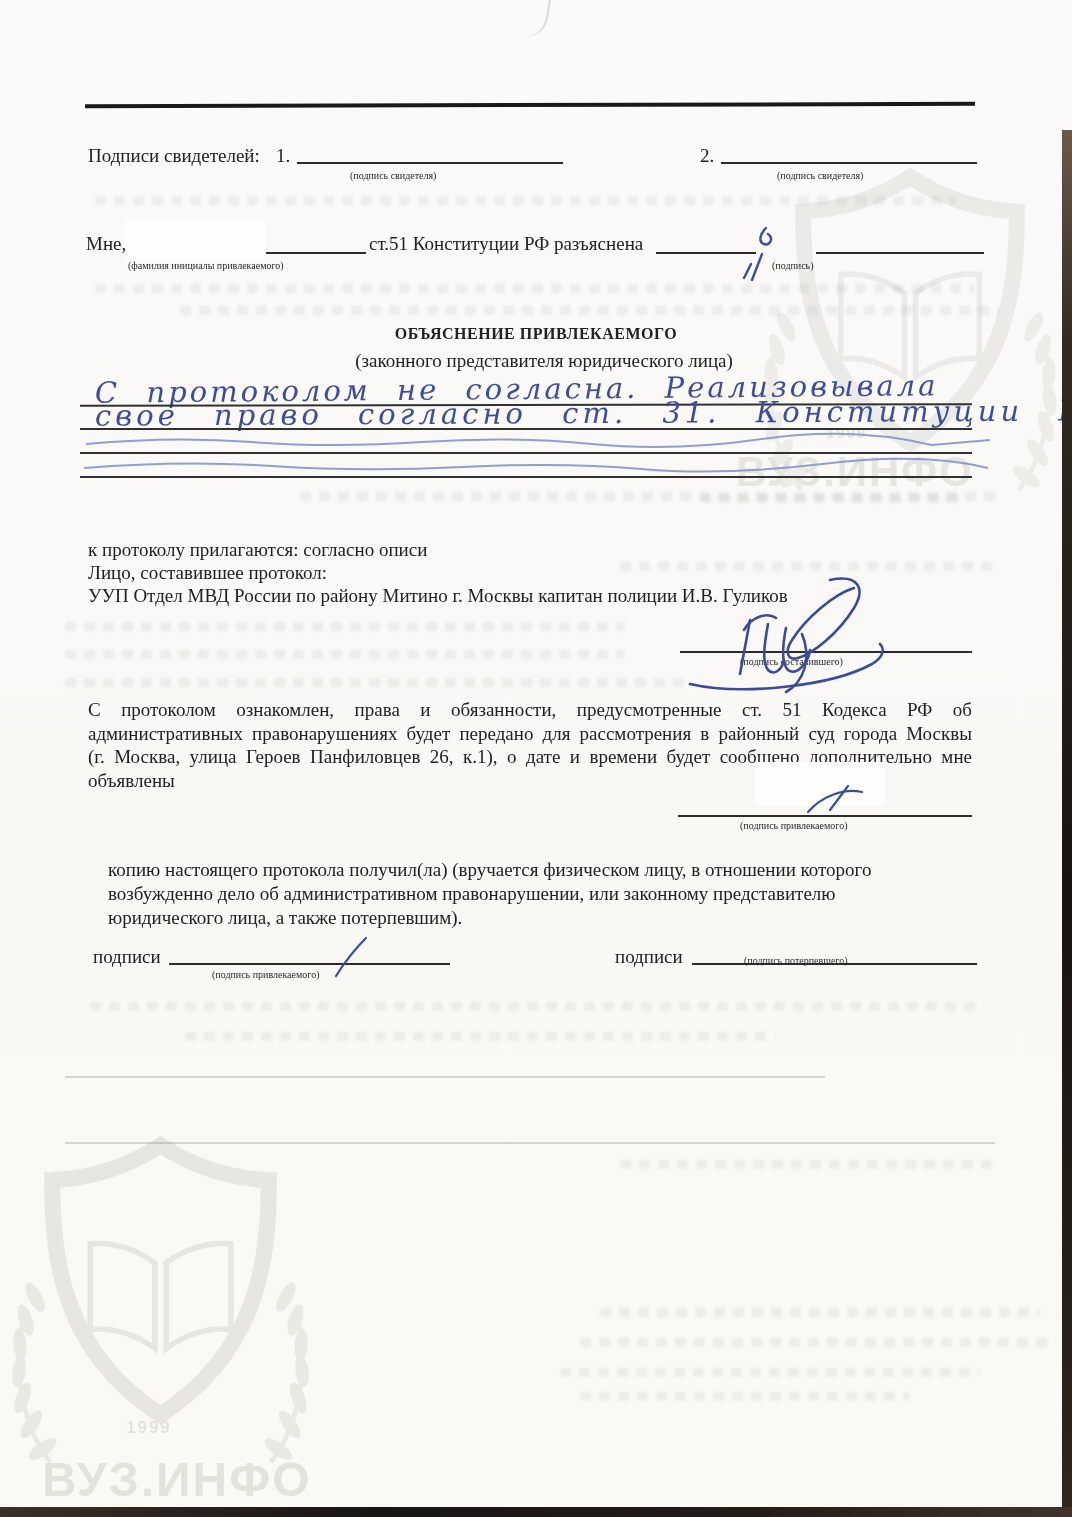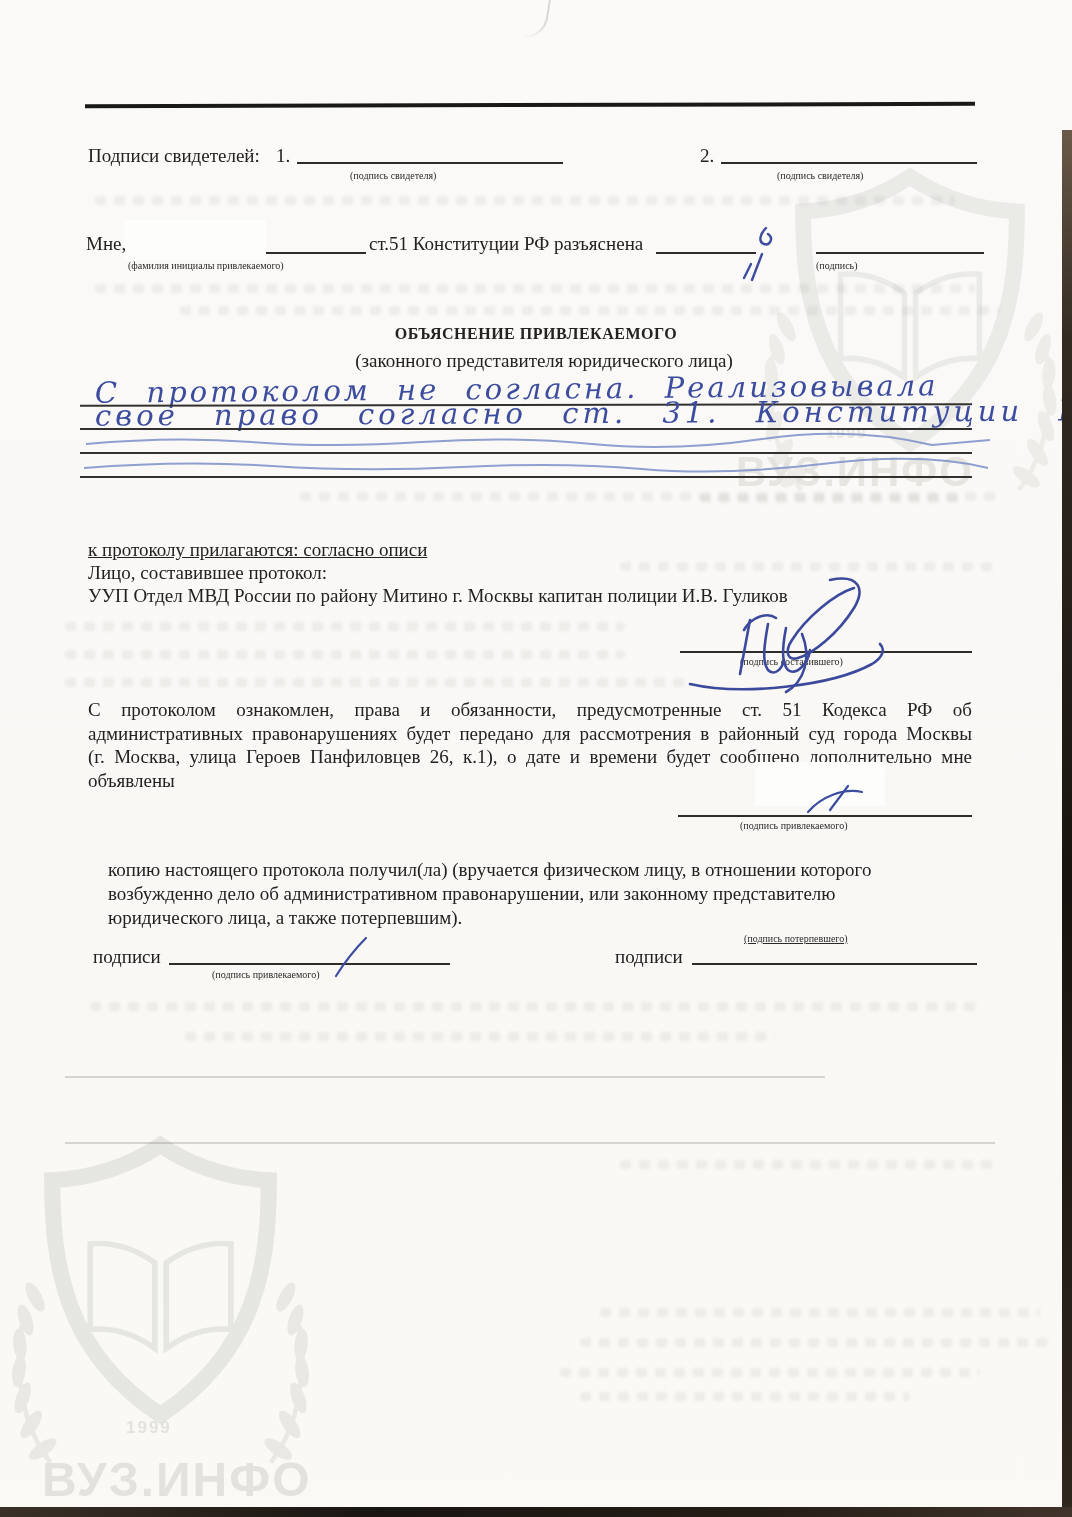--- a/index.html
+++ b/index.html
@@ -117,21 +117,21 @@
   <div class="abs line" style="left:721px;top:162px;width:256px;"></div>
   <div class="abs cap" style="left:777px;top:170px;">(подпись свидетеля)</div>
 
   <div class="abs redact" style="left:124px;top:220px;width:142px;height:40px;"></div>
   <div class="abs t" style="left:86px;top:232px;">Мне,</div>
   <div class="abs line" style="left:266px;top:252px;width:100px;"></div>
   <div class="abs t" style="left:369px;top:232px;">ст.51 Конституции РФ разъяснена</div>
   <div class="abs line" style="left:656px;top:252px;width:100px;"></div>
   <div class="abs line" style="left:816px;top:252px;width:168px;"></div>
   <div class="abs cap" style="left:128px;top:260px;">(фамилия инициалы привлекаемого)</div>
-  <div class="abs cap" style="left:816px;top:260px;">(подпись)</div>
+  <div class="abs cap" style="left:772px;top:260px;">(подпись)</div>
 
   <svg class="abs" style="left:736px;top:222px;" width="52" height="62" viewBox="0 0 52 62">
     <g fill="none" stroke="#3c4da0" stroke-width="2.4" stroke-linecap="round">
       <path d="M30 6 C24 12 22 20 28 22 C34 24 38 16 32 12"></path>
       <path d="M16 58 L26 32"></path>
       <path d="M8 56 L15 42"></path>
     </g>
   </svg>
 
   <div class="abs t" style="left:0;top:322px;width:1072px;text-align:center;font-weight:bold;font-size:16px;letter-spacing:.5px;">ОБЪЯСНЕНИЕ ПРИВЛЕКАЕМОГО</div>
@@ -143,21 +143,21 @@
   <div class="abs rule" style="left:80px;top:428px;width:892px;"></div>
   <div class="abs rule" style="left:80px;top:452px;width:892px;"></div>
   <div class="abs rule" style="left:80px;top:476px;width:892px;"></div>
   <svg class="abs" style="left:82px;top:432px;" width="912" height="44" viewBox="0 0 912 44">
     <g fill="none" stroke="#8396cc" stroke-width="2" opacity=".9">
       <path d="M4 12 Q90 4 170 10 T 340 10 T 510 12 T 680 7 T 850 13 L 908 8"></path>
       <path d="M2 36 Q100 28 190 34 T 380 35 T 560 37 T 740 32 T 906 36"></path>
     </g>
   </svg>
 
-  <div class="abs t" style="left:88px;top:538px;text-decoration:underline;">к протоколу прилагаются: согласно описи</div>
+  <div class="abs t" style="left:88px;top:538px;">к протоколу прилагаются: согласно описи</div>
   <div class="abs t" style="left:88px;top:561px;">Лицо, составившее протокол:</div>
   <div class="abs t" style="left:88px;top:584px;">УУП Отдел МВД России по району Митино г. Москвы капитан полиции И.В. Гуликов</div>
 
   <div class="abs line" style="left:680px;top:651px;width:292px;"></div>
   <div class="abs cap" style="left:740px;top:656px;">(подпись составившего)</div>
 
   <svg class="abs" style="left:682px;top:572px;" width="290" height="122" viewBox="0 0 290 122">
     <g fill="none" stroke="#3b4a9c" stroke-width="2.6" stroke-linecap="round">
       <path d="M148 8 C176 2 184 16 172 36 C156 62 130 82 116 86 C106 89 102 80 110 68 C124 46 152 22 172 16"></path>
       <path d="M62 58 C70 44 86 40 94 46"></path>
@@ -192,18 +192,18 @@
   </div>
 
   <div class="abs t" style="left:93px;top:945px;">подписи</div>
   <div class="abs line" style="left:169px;top:963px;width:281px;"></div>
   <div class="abs cap" style="left:212px;top:969px;">(подпись привлекаемого)</div>
   <svg class="abs" style="left:330px;top:936px;" width="42" height="44" viewBox="0 0 42 44">
     <path d="M6 40 C16 24 28 10 36 2" fill="none" stroke="#3c4da0" stroke-width="2.2" stroke-linecap="round"></path>
   </svg>
   <div class="abs t" style="left:615px;top:945px;">подписи</div>
   <div class="abs line" style="left:692px;top:963px;width:285px;"></div>
-  <div class="abs cap" style="left:744px;top:933px;text-decoration:underline;">(подпись потерпевшего)</div>
+  <div class="abs cap" style="left:744px;top:955px;">(подпись потерпевшего)</div>
 
   <div class="abs" style="left:1062px;top:130px;width:10px;height:1387px;background:linear-gradient(180deg,#6a5a48 0%,#332b22 15%,#17140f 55%,#30271e 100%);"></div>
   <div class="abs" style="left:0;top:1507px;width:1072px;height:10px;background:linear-gradient(90deg,#3a3027 0%,#191511 35%,#241d16 70%,#40332a 100%);"></div>
 
 </div>
 
 </body></html>

